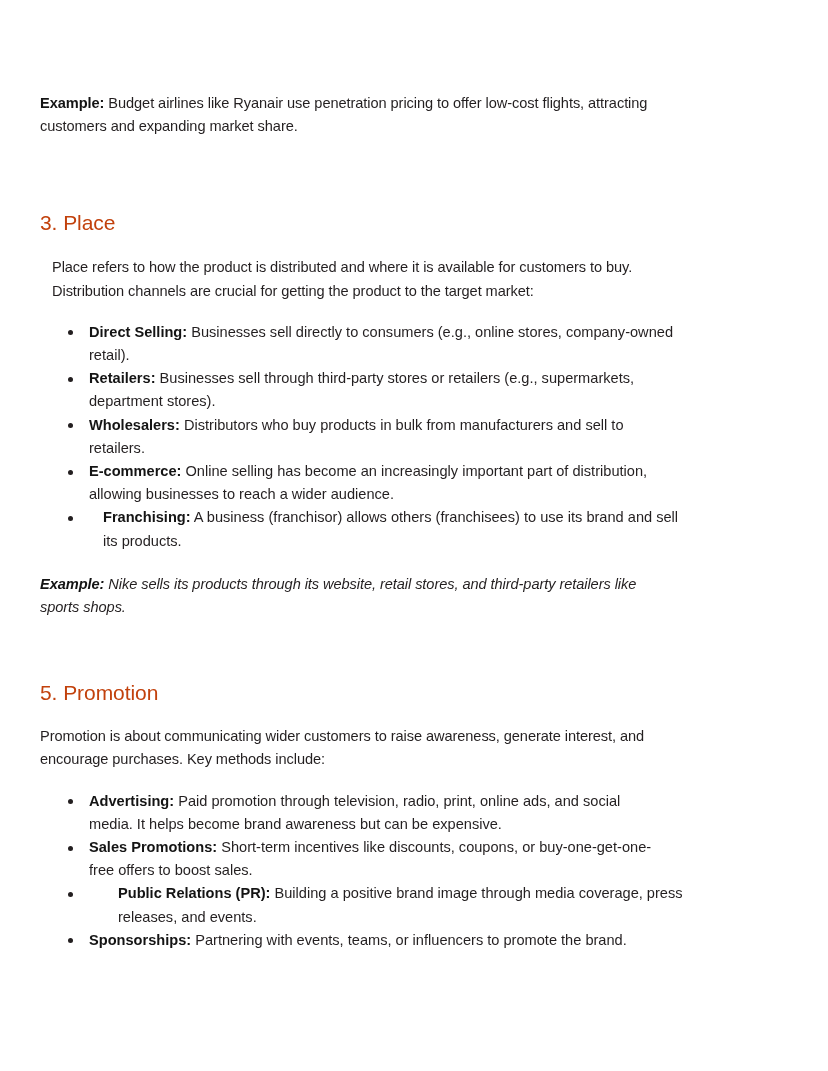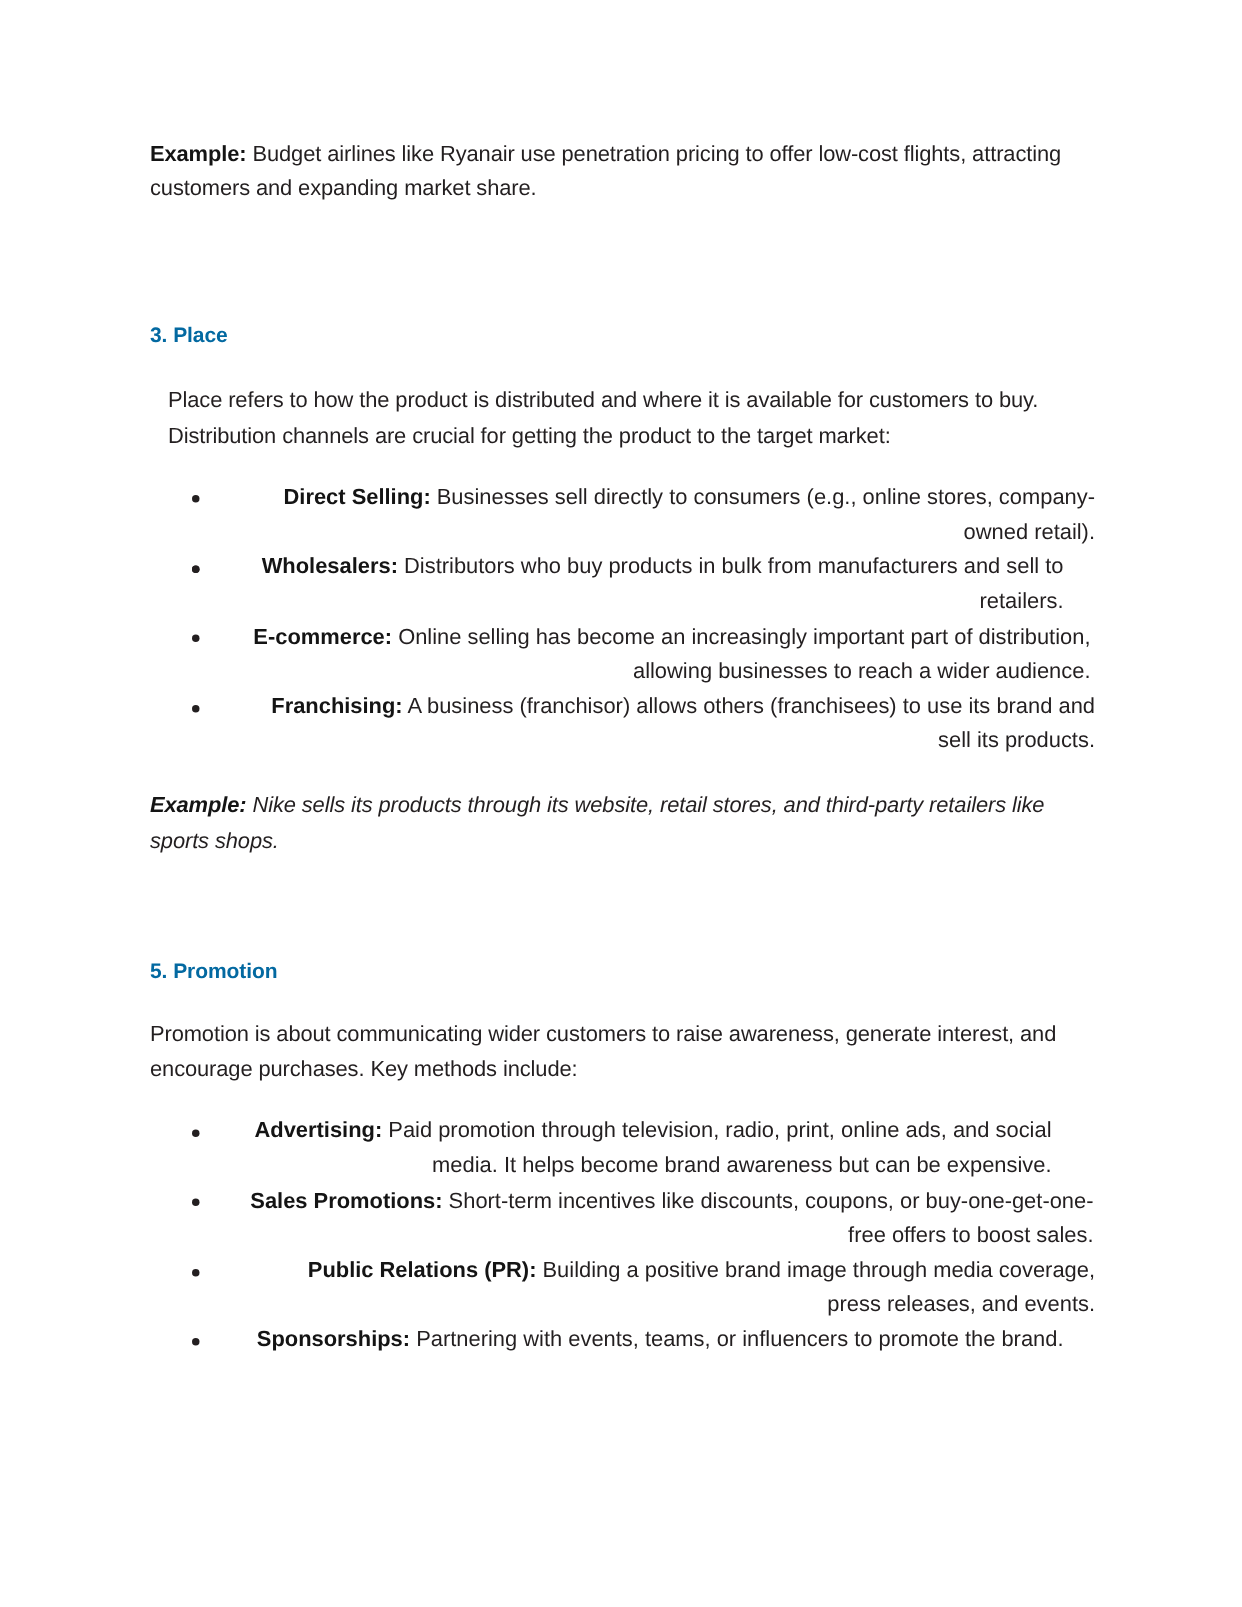--- a/index.html
+++ b/index.html
@@ -14,55 +14,54 @@
     font-family: "Liberation Sans", sans-serif;
     color: #231f20;
     overflow: hidden;
   }
   .page {
     position: relative;
     width: 828px;
     height: 1071px;
     background: #ffffff;
     box-sizing: border-box;
-    padding: 92px 98px 0 100px;
+    padding: 92px 98px 0 40px;
   }
   .para {
     font-size: 14.6px;
     line-height: 23.2px;
     color: #231f20;
     margin: 0;
     text-align: left;
     letter-spacing: -0.005em;
   }
   .para b, .bullet-text b {
     font-weight: bold;
     color: #141414;
   }
   .section-heading {
-    font-size: 14px;
-    font-weight: bold;
-    color: #0369a1;
+    font-size: 21px;
+    font-weight: normal;
+    color: #c2410c;
     margin: 0;
     line-height: 22px;
     letter-spacing: -0.003em;
   }
   
   .gap-intro-to-h3   { height: 74px; }
   .gap-h3-to-para    { height: 22px; }
   .gap-para-to-list  { height: 18px; }
   .gap-list-to-ex    { height: 20px; }
   .gap-ex-to-h4      { height: 63px; }
   .gap-h4-to-para    { height: 21px; }
 
   ul.bullets {
     list-style: none;
     margin: 0;
     padding: 0;
-    text-align: right;
   }
   ul.bullets li {
     position: relative;
     padding-left: 49px;
     font-size: 14.6px;
     line-height: 23.2px;
     color: #231f20;
     margin: 0 0 0 0;
   }
   ul.bullets li .dot {
@@ -105,20 +104,21 @@
 
   <div class="gap-para-to-list"></div>
 
   <ul class="bullets">
     <li>
       <span class="dot"></span>
       <span class="bullet-text narrow-1" style="display:block;"><b>Direct Selling:</b><span> Businesses sell directly to consumers (e.g., online stores, company-owned retail).</span></span>
     </li>
     <li>
       <span class="dot"></span>
+      <span class="bullet-text narrow-2" style="display:block;"><b>Retailers:</b><span> Businesses sell through third-party stores or retailers (e.g., supermarkets, department stores).</span></span>
     </li>
     <li>
       <span class="dot"></span>
       <span class="bullet-text narrow-3" style="display:block;"><b>Wholesalers:</b><span> Distributors who buy products in bulk from manufacturers and sell to retailers.</span></span>
     </li>
     <li>
       <span class="dot"></span>
       <span class="bullet-text narrow-4" style="display:block;"><b>E-commerce:</b><span> Online selling has become an increasingly important part of distribution, allowing businesses to reach a wider audience.</span></span>
     </li>
     <li>

